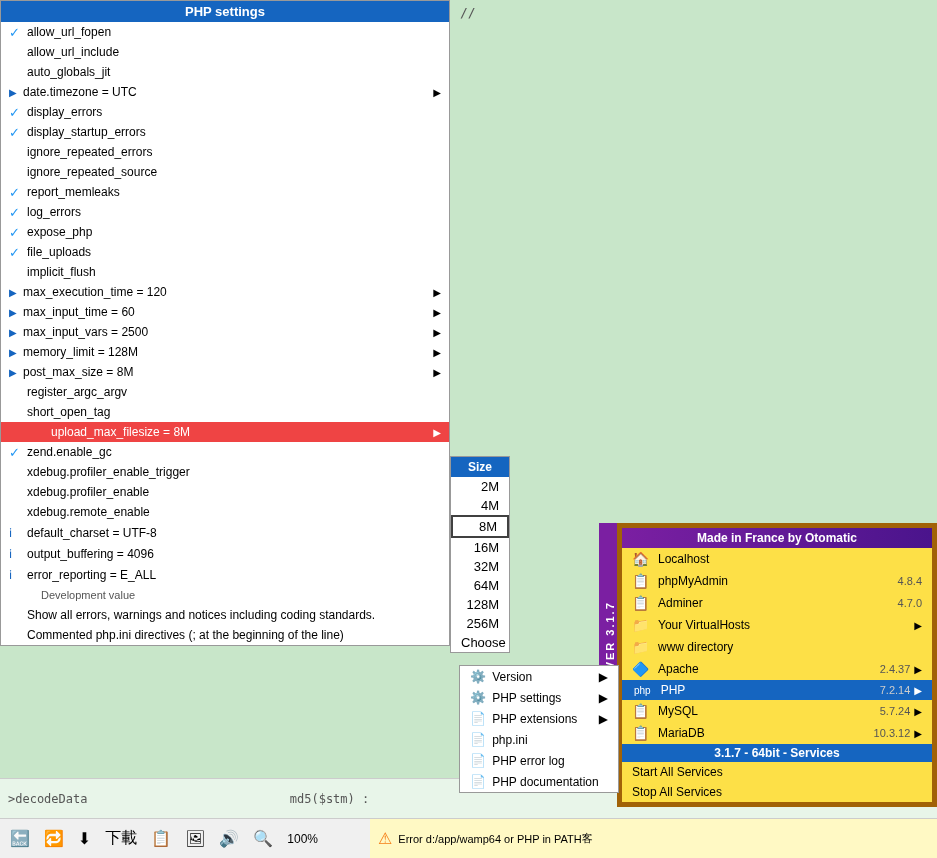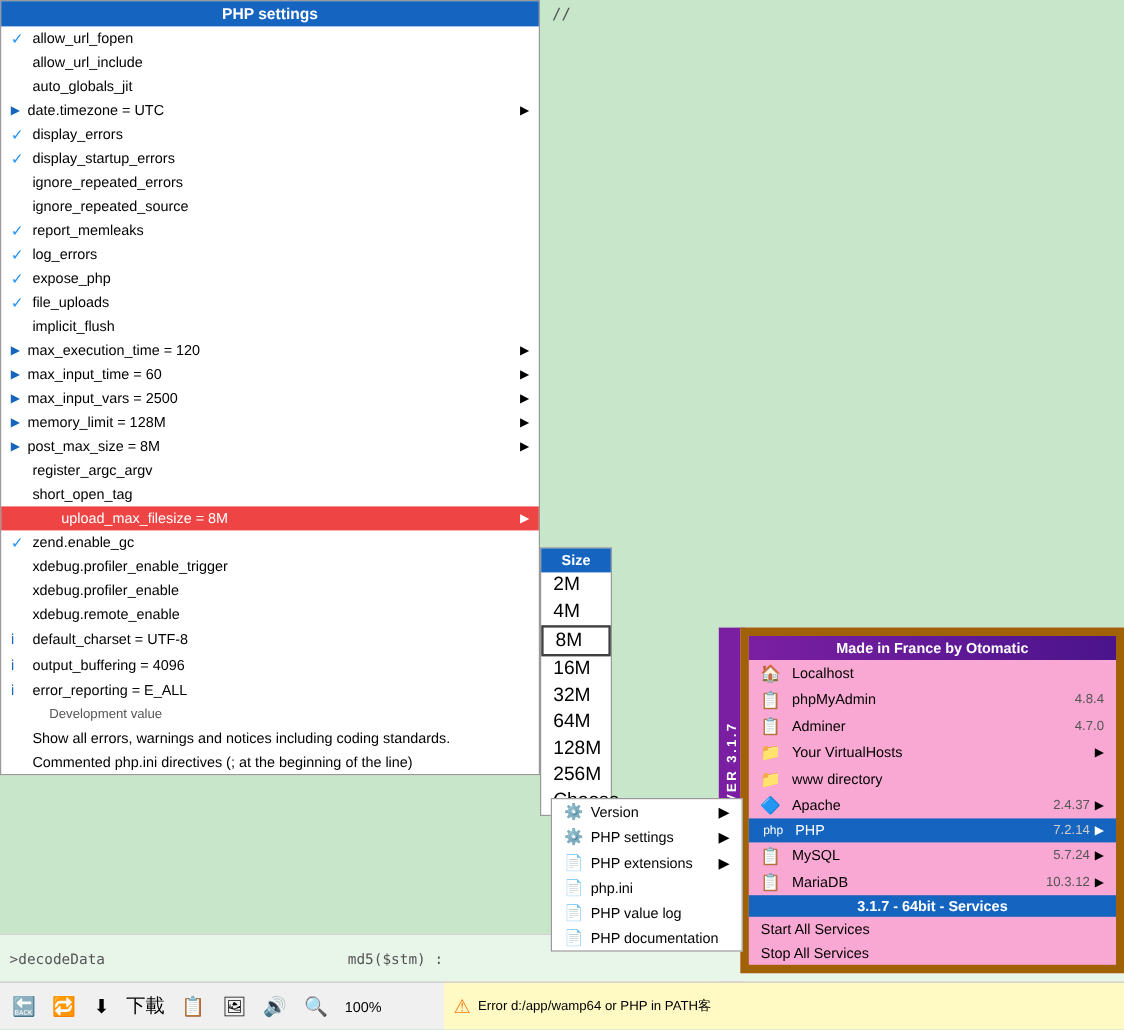--- a/index.html
+++ b/index.html
@@ -100,39 +100,40 @@
       font-weight: bold;
       font-size: 12px;
     }
 
     .size-submenu ul {
       list-style: none;
     }
 
     .size-submenu ul li {
       padding: 2px 10px;
-      font-size: 16px;
+      font-size: 13px;
       cursor: default;
       color: #000;
+      text-align: right;
     }
 
     .size-submenu ul li.selected-size {
       background: #fff;
       border: 2px solid #404040;
       color: #000;
     }
 
     
     .wamp-menu {
       position: absolute;
       top: 523px;
       right: 0;
       width: 320px;
-      background: #f9a8d4;
-      border: 7px solid #a16207;
+      background: #fde047;
+      border: 5px solid #a16207;
       z-index: 200;
     }
 
     .wamp-menu .wamp-header {
       background: linear-gradient(to right, #7b1fa2, #4a148c);
       color: #fff;
       text-align: center;
       padding: 3px 8px;
       font-size: 12px;
       font-weight: bold;
@@ -564,21 +565,21 @@
         <span class="item-icon">📄</span>
         <span>PHP extensions</span>
         <span class="item-arrow" style="margin-left: auto;">▶</span>
       </li>
       <li>
         <span class="item-icon">📄</span>
         <span>php.ini</span>
       </li>
       <li>
         <span class="item-icon">📄</span>
-        <span>PHP value log</span>
+        <span>PHP error log</span>
       </li>
       <li>
         <span class="item-icon">📄</span>
         <span>PHP documentation</span>
       </li>
     </ul>
 </div>
 
 <div class="bottom-code">
   <span>&gt;decodeData&nbsp;&nbsp;&nbsp;&nbsp;&nbsp;&nbsp;&nbsp;&nbsp;&nbsp;&nbsp;&nbsp;&nbsp;&nbsp;&nbsp;&nbsp;&nbsp;&nbsp;&nbsp;&nbsp;&nbsp;&nbsp;&nbsp;&nbsp;&nbsp;&nbsp;&nbsp;&nbsp;&nbsp;md5($stm) :</span>

